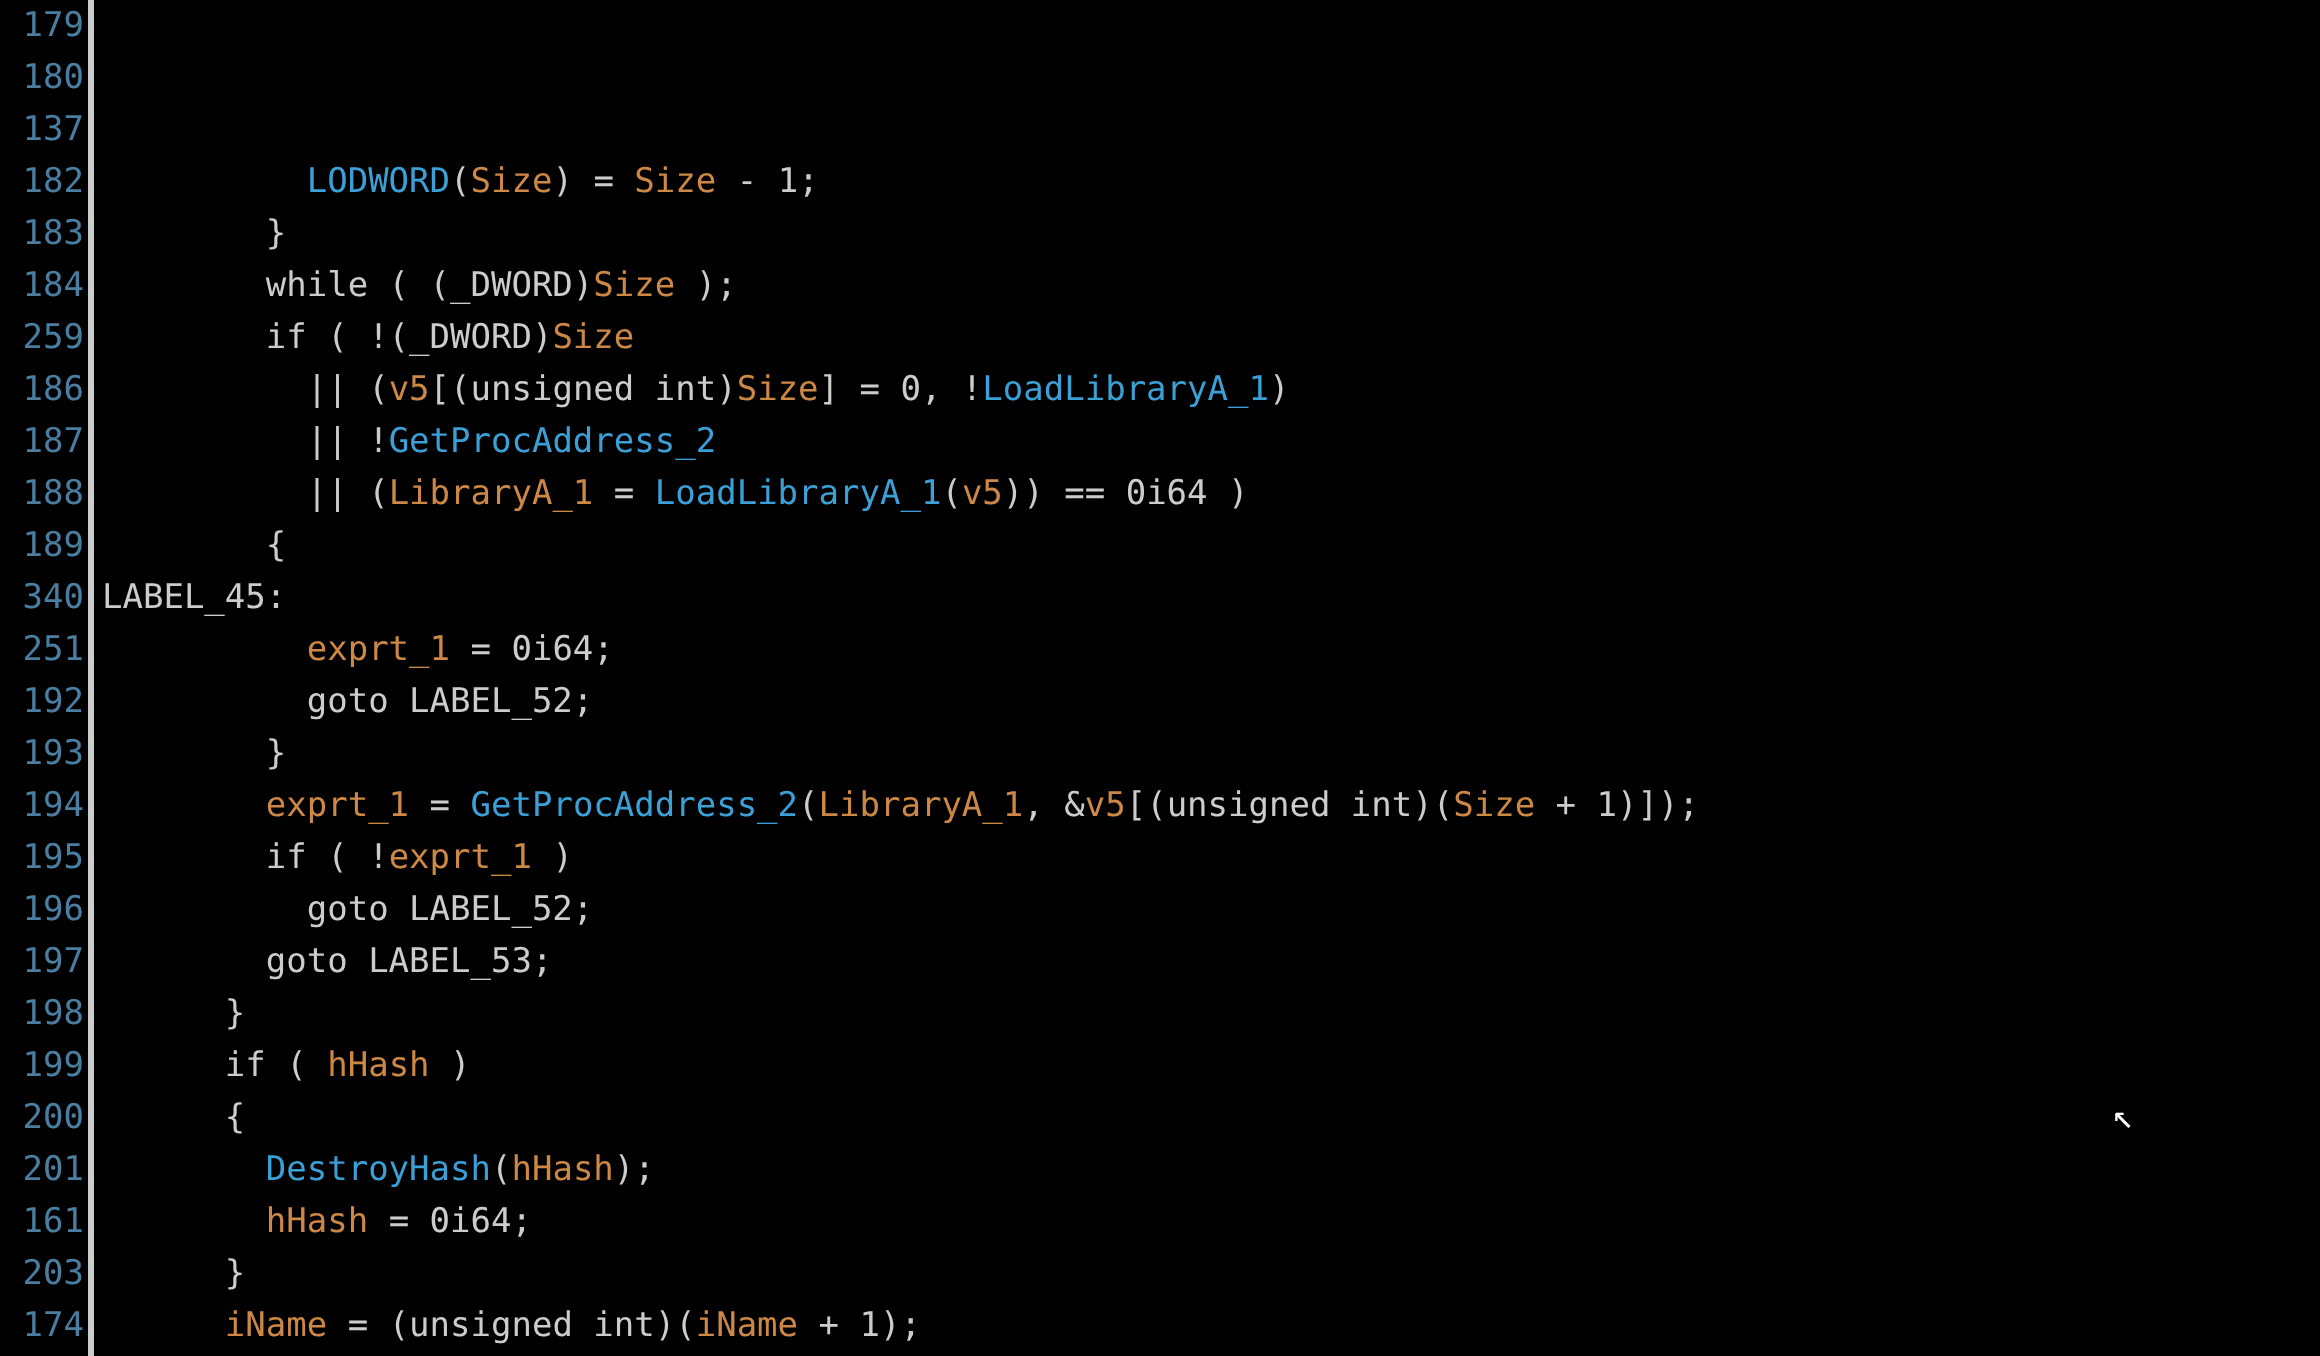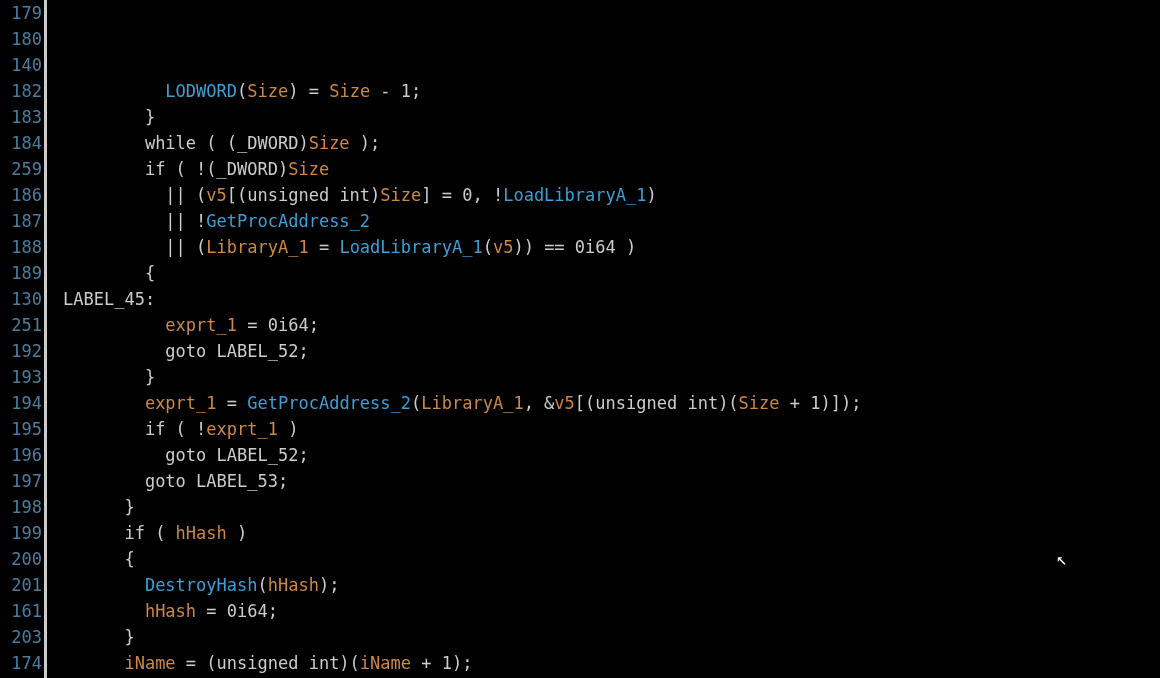--- a/index.html
+++ b/index.html
@@ -27,21 +27,21 @@
     user-select: none;
     width: 40px;
     flex: 0 0 auto;
     border-right: 3px solid #cccccc;
   }
   .gutter .ln {
     display: block;
     height: 26px;
   }
   .code {
-    padding-left: 16px;
+    padding-left: 4px;
     white-space: pre;
     flex: 1 1 auto;
     position: relative;
   }
   .code .line {
     height: 26px;
     display: block;
   }
   .tok { color: #cccccc; }
   .fn  { color: #3aa0d6; }  
@@ -53,30 +53,30 @@
     color: #ffffff;
   }
 </style>
 </head>
 <body>
 
 <div class="editor">
   <div class="gutter" id="gutter">
       <span class="ln">179</span>
       <span class="ln">180</span>
-      <span class="ln">140</span>
+      <span class="ln">137</span>
       <span class="ln">182</span>
       <span class="ln">183</span>
       <span class="ln">184</span>
       <span class="ln">259</span>
       <span class="ln">186</span>
       <span class="ln">187</span>
       <span class="ln">188</span>
       <span class="ln">189</span>
-      <span class="ln">130</span>
+      <span class="ln">340</span>
       <span class="ln">251</span>
       <span class="ln">192</span>
       <span class="ln">193</span>
       <span class="ln">194</span>
       <span class="ln">195</span>
       <span class="ln">196</span>
       <span class="ln">197</span>
       <span class="ln">198</span>
       <span class="ln">199</span>
       <span class="ln">200</span>

